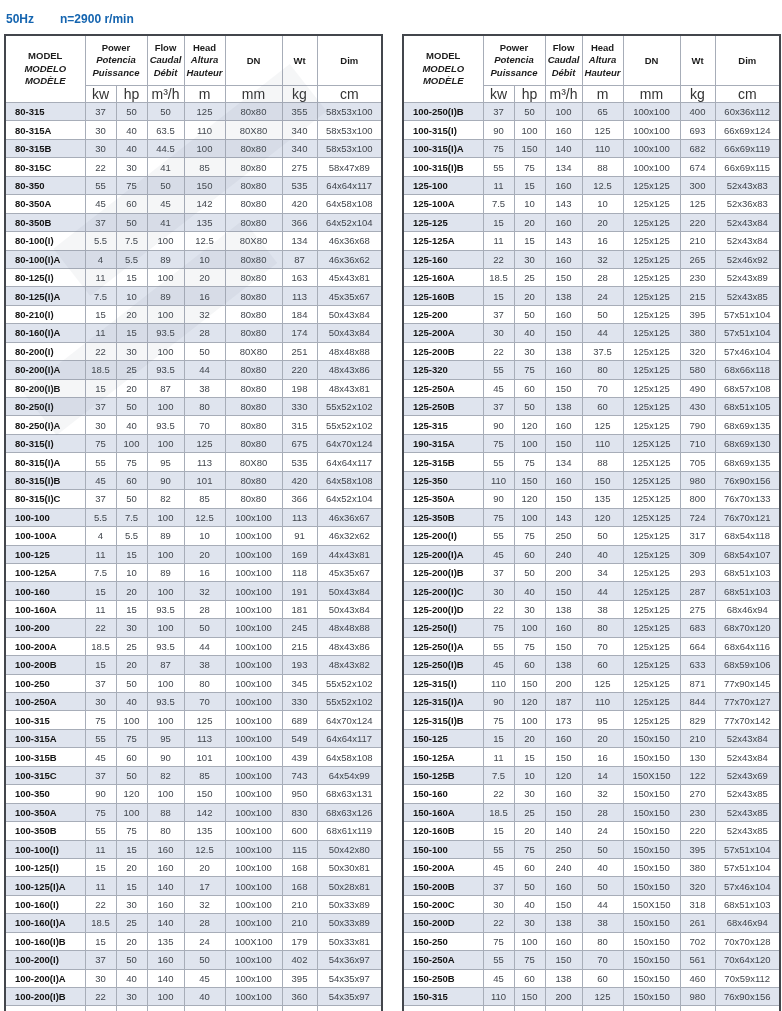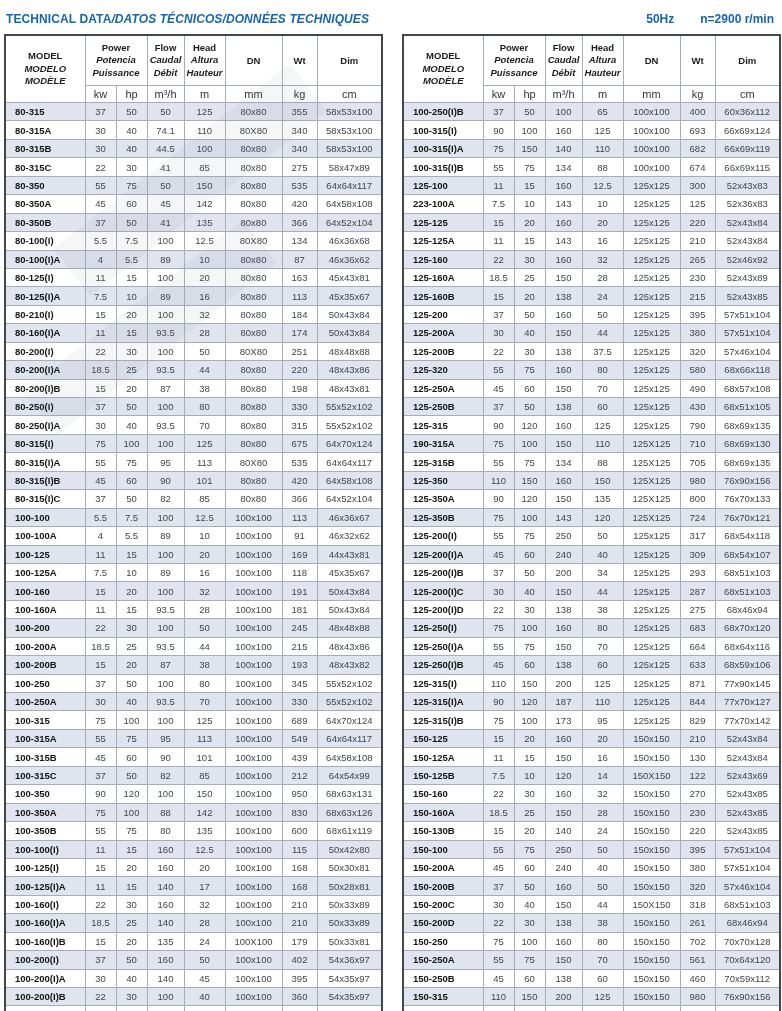--- a/index.html
+++ b/index.html
@@ -45,21 +45,21 @@
     font-size:9.5px;
     color:#1c1c1c;
     font-weight:bold;
     padding:0;
     vertical-align:middle;
   }
   thead .lbl-row th{height:49px;}
   thead .units-row th{
     height:16px;
     font-weight:normal;
-    font-size:11px;
+    font-size:14px;
     color:#333;
   }
   thead th .ln{display:block;line-height:1.3;}
   thead th .it{font-style:italic;}
   tbody td{
     height:17.45px;
     padding:0;
     font-size:9.5px;
     color:#40454c;
     text-align:center;
@@ -71,23 +71,20 @@
     padding-left:9px;
     font-weight:bold;
     color:#141414;
   }
   tbody tr.stripe td{background:#dfe4ee;}
 </style>
 </head>
 <body>
 
 <div class="titlebar">
-  <div class="doc-title" style="color:#1565b0;">
-    <span class="up">TECHNICAL DATA</span><span class="it">/DATOS TÉCNICOS/DONNÉES TECHNIQUES</span>
-  </div>
   <div class="specs" style="color:#1565b0;">
     <span>50Hz</span>
     <span>n=2900 r/min</span>
   </div>
 </div>
 
 <div class="watermark wm1"></div>
 <div class="watermark wm2"></div>
 
 <div class="tables-wrap">
@@ -147,21 +144,21 @@
           <td>50</td>
           <td>125</td>
           <td>80x80</td>
           <td>355</td>
           <td>58x53x100</td>
         </tr>
         <tr>
           <td class="model">80-315A</td>
           <td>30</td>
           <td>40</td>
-          <td>74.1</td>
+          <td>63.5</td>
           <td>110</td>
           <td>80X80</td>
           <td>340</td>
           <td>58x53x100</td>
         </tr>
         <tr class="stripe">
           <td class="model">80-315B</td>
           <td>30</td>
           <td>40</td>
           <td>44.5</td>
@@ -500,21 +497,21 @@
           <td>439</td>
           <td>64x58x108</td>
         </tr>
         <tr class="stripe">
           <td class="model">100-315C</td>
           <td>37</td>
           <td>50</td>
           <td>82</td>
           <td>85</td>
           <td>100x100</td>
-          <td>212</td>
+          <td>743</td>
           <td>64x54x99</td>
         </tr>
         <tr>
           <td class="model">100-350</td>
           <td>90</td>
           <td>120</td>
           <td>100</td>
           <td>150</td>
           <td>100x100</td>
           <td>950</td>
@@ -735,21 +732,21 @@
           <td class="model">125-100</td>
           <td>11</td>
           <td>15</td>
           <td>160</td>
           <td>12.5</td>
           <td>125x125</td>
           <td>300</td>
           <td>52x43x83</td>
         </tr>
         <tr>
-          <td class="model">223-100A</td>
+          <td class="model">125-100A</td>
           <td>7.5</td>
           <td>10</td>
           <td>143</td>
           <td>10</td>
           <td>125x125</td>
           <td>125</td>
           <td>52x36x83</td>
         </tr>
         <tr class="stripe">
           <td class="model">125-125</td>
@@ -1075,21 +1072,21 @@
           <td class="model">150-160A</td>
           <td>18.5</td>
           <td>25</td>
           <td>150</td>
           <td>28</td>
           <td>150x150</td>
           <td>230</td>
           <td>52x43x85</td>
         </tr>
         <tr>
-          <td class="model">150-130B</td>
+          <td class="model">120-160B</td>
           <td>15</td>
           <td>20</td>
           <td>140</td>
           <td>24</td>
           <td>150x150</td>
           <td>220</td>
           <td>52x43x85</td>
         </tr>
         <tr class="stripe">
           <td class="model">150-100</td>

